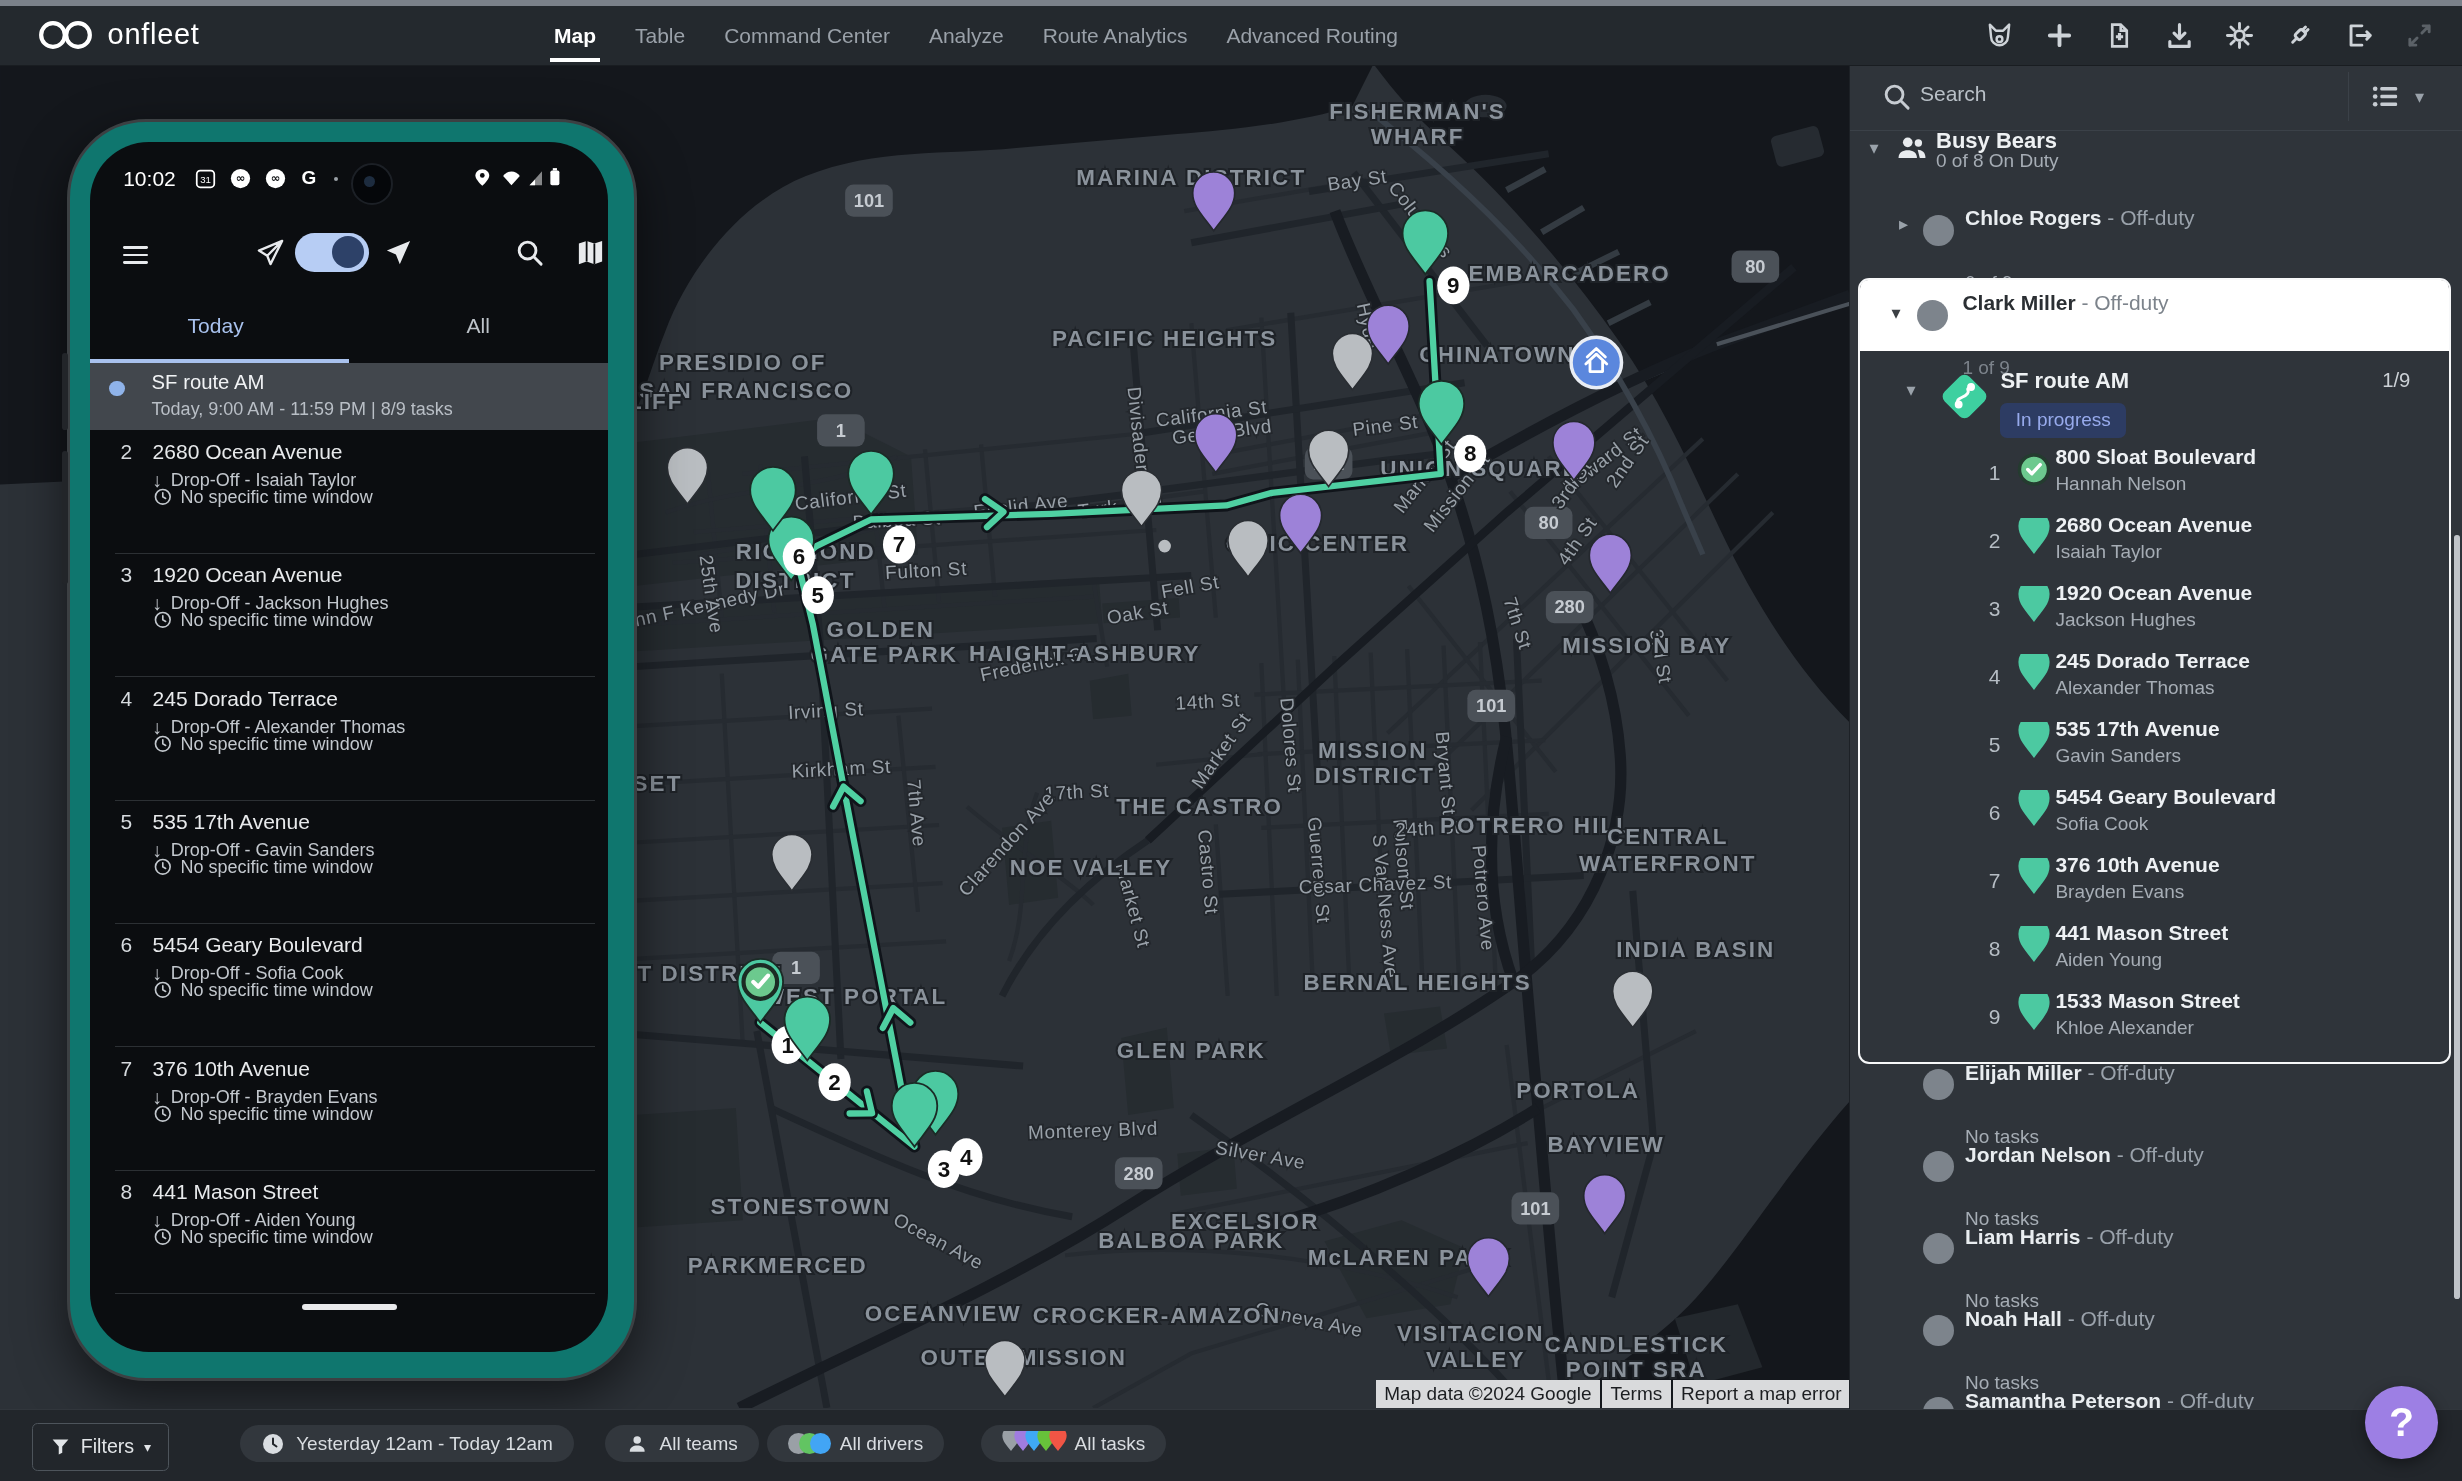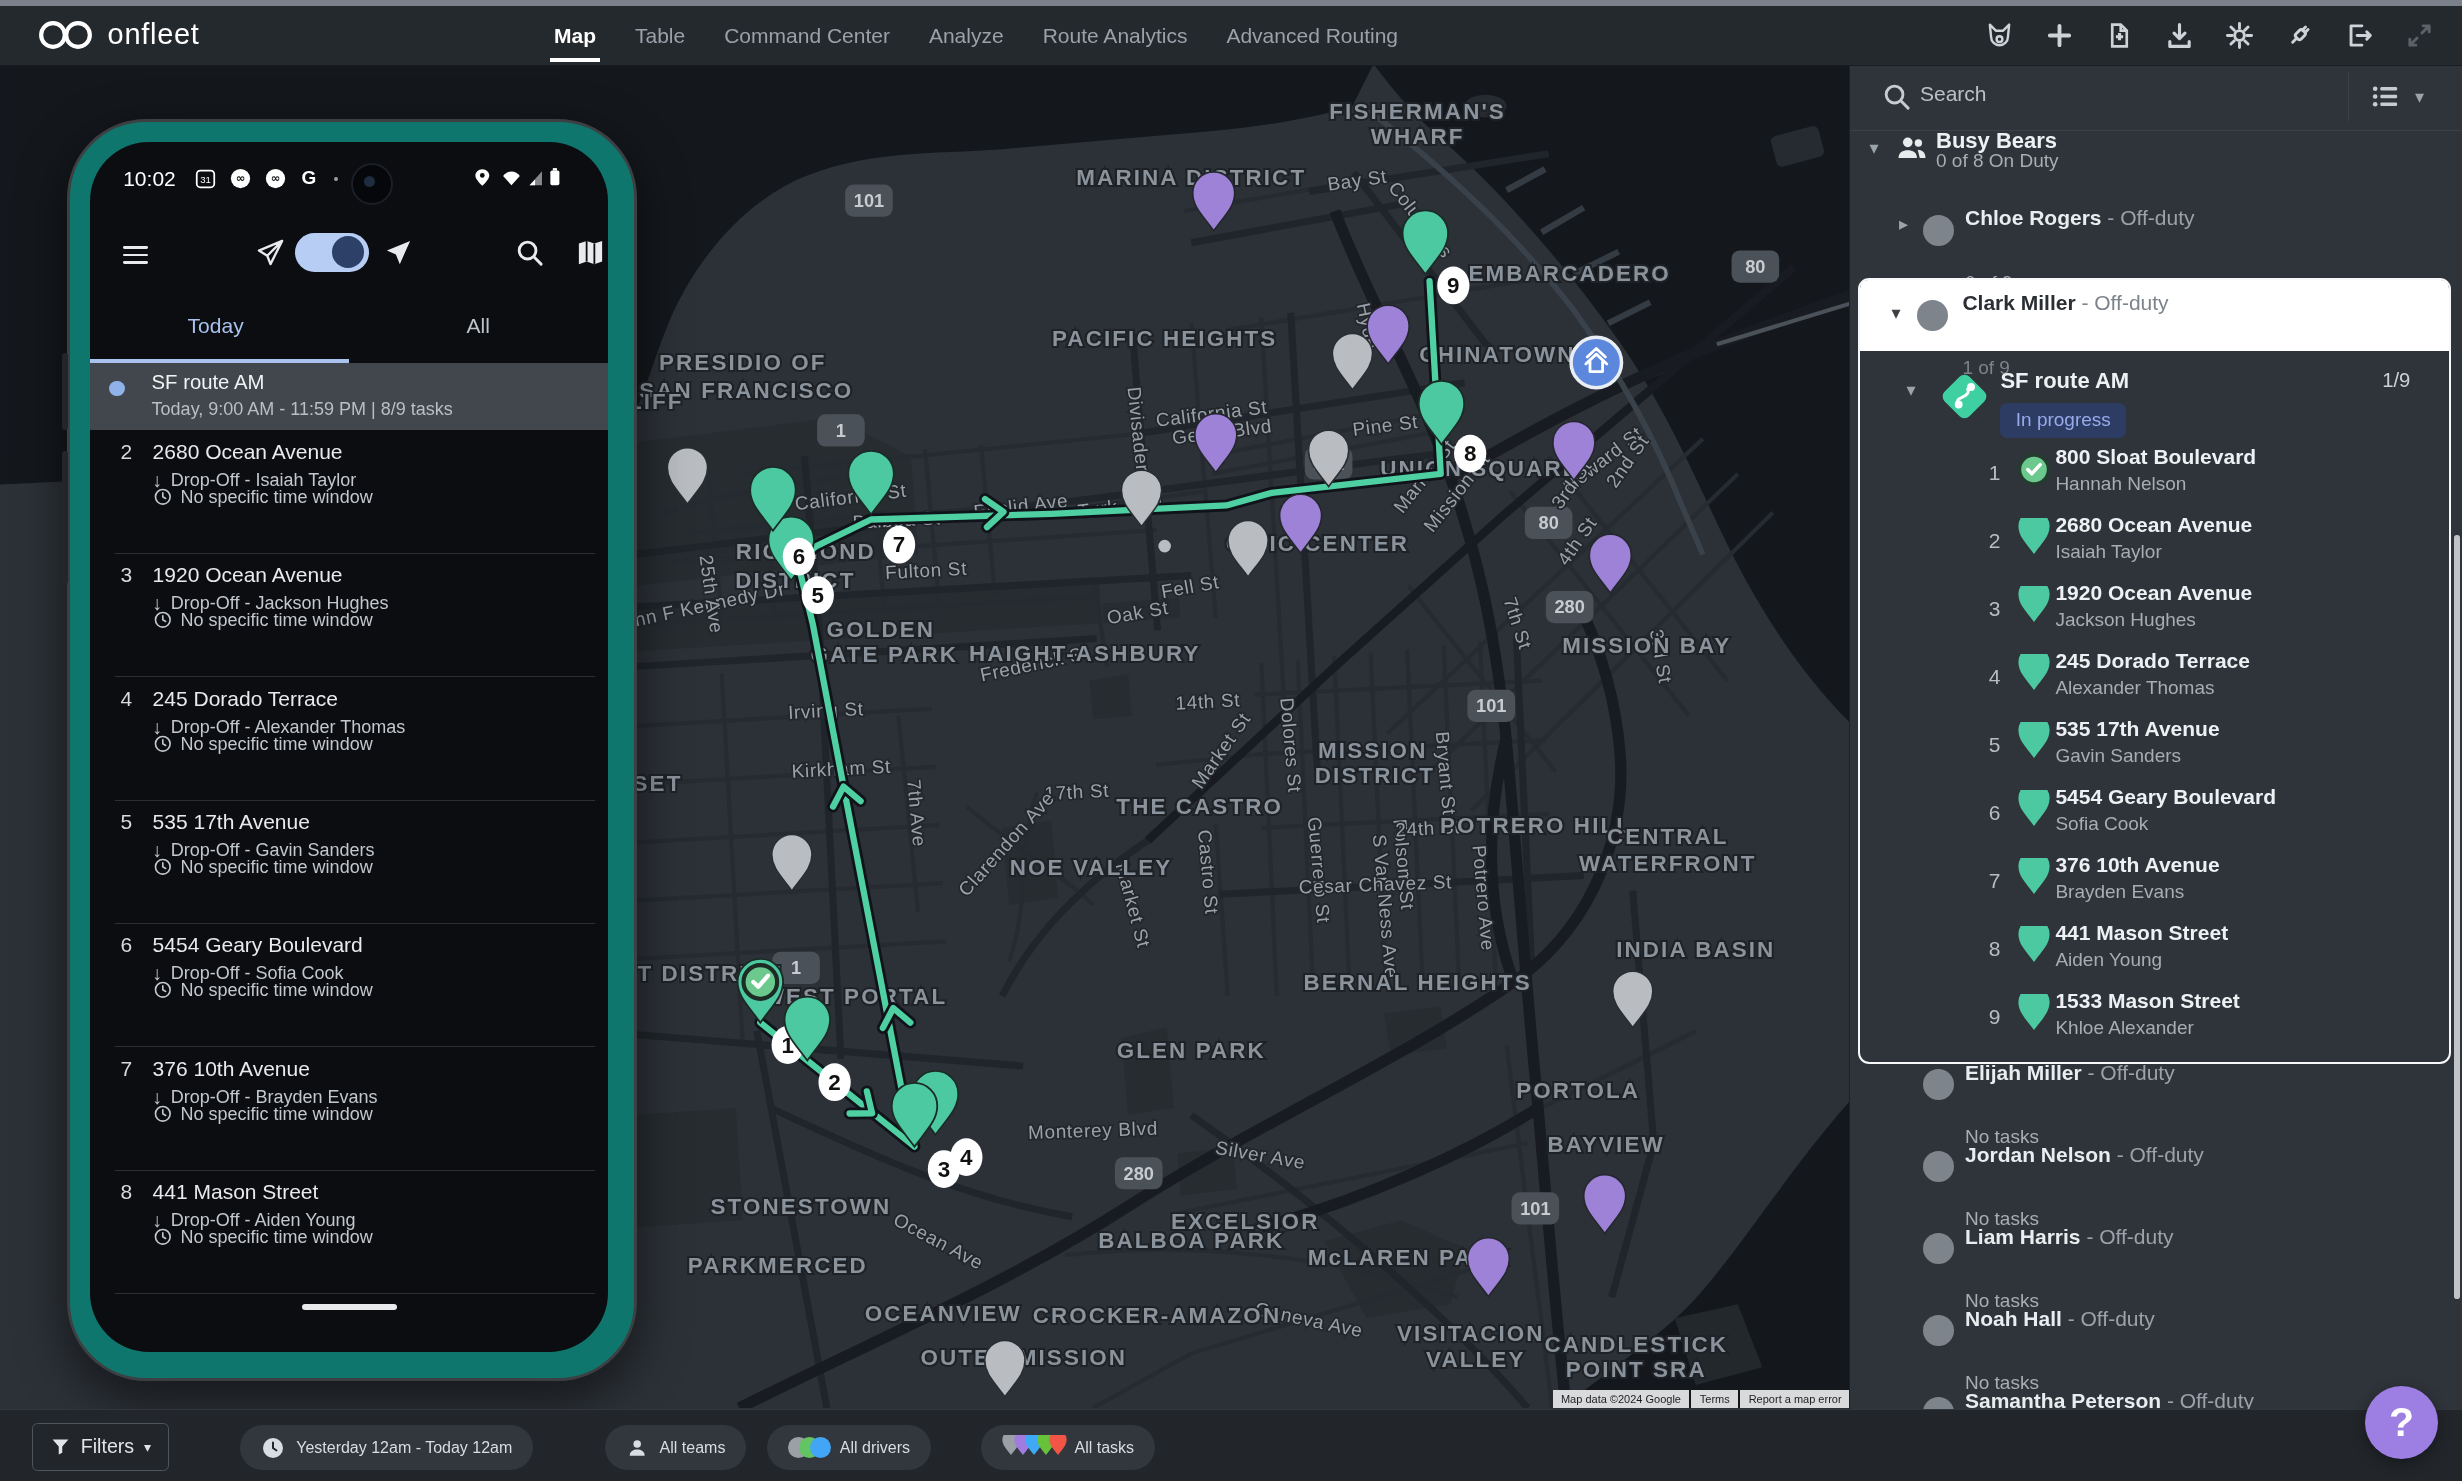--- a/index.html
+++ b/index.html
@@ -13,21 +13,21 @@
   #brand .bname{font-size:29px;font-weight:400;letter-spacing:0.7px;}
   #nav-tabs{left:554px;top:0;height:59px;display:flex;gap:39px;align-items:center;}
   .navtab{color:#9aa1a9;font-size:21px;cursor:pointer;position:relative;height:59px;line-height:59px;}
   .navtab.active{color:#fff;font-weight:bold;}
   .navtab.active::after{content:"";position:absolute;left:-4.2px;right:-4.2px;bottom:2.8px;height:4.2px;background:#fff;}
   #nav-icons{right:28px;top:0;height:59px;display:flex;gap:31px;align-items:center;}
   #nav-icons .nicon{width:29px;height:29px;display:inline-block;}
   
   #map{left:0;top:64px;width:1850px;height:1344px;overflow:hidden;z-index:10;background:#2c3137;}
   #map svg{display:block;}
-  #attrib{right:0;bottom:0;display:flex;gap:2.1px;z-index:12;font-size:11px;color:#1c1e21;border-radius:7px;}
+  #attrib{right:0;bottom:0;display:flex;gap:2.1px;z-index:12;font-size:19px;color:#1c1e21;border-radius:7px;}
   #attrib div{background:#d9dadc;padding:2.8px 8.4px;}
   
   #phone{left:67px;top:119px;width:564px;height:1256px;background:#0f766e;border:3.5px solid #3c4043;
          border-radius:79px;z-index:20;box-shadow:0 17px 49px rgba(0,0,0,.55);}
   .pbtn{left:-7.7px;width:5.6px;background:#222529;border-radius:2.8px;}
   #pscreen{left:19.6px;top:19.6px;width:518px;height:1210px;background:#0b0d10;border-radius:59px;overflow:hidden;}
   #pstatus{left:28px;top:19.6px;right:28px;height:36px;color:#fff;}
   #ptime{left:5.6px;top:5.6px;font-size:21px;}
   .sic{display:inline-block;vertical-align:middle;}
   #pcam{left:233px;top:1.4px;width:38px;height:38px;border-radius:50%;background:#05070a;border:2.1px solid #1c2026;}
@@ -83,22 +83,22 @@
   .stop .num{position:absolute;left:112px;width:28px;text-align:right;top:17px;font-size:21px;color:#b6bdc4;}
   .stop .sic2{position:absolute;left:156px;top:5.6px;}
   .stop .addr{position:absolute;left:195px;top:1.4px;font-size:21px;font-weight:bold;color:#eef1f4;}
   .stop .who{position:absolute;left:195px;top:29px;font-size:19px;color:#a6adb5;}
   .drow{position:absolute;left:0;width:100%;height:82px;}
   #scrollthumb{right:2.1px;top:535px;width:5.6px;height:764px;border-radius:2.8px;background:#c0c4c9;z-index:31;}
   
   #bottombar{left:0;top:1409px;width:100%;height:73px;background:#22262b;z-index:40;border-top:1.4px solid #31363c;}
   #fltbtn{left:32px;top:12.6px;height:46px;border:1.4px solid #4d545b;border-radius:5.6px;display:flex;align-items:center;
           gap:9.8px;padding:0 17px;color:#e2e5e8;font-size:19.6px;}
-  .pill{position:absolute;top:15.4px;height:45px;background:#32373d;border-radius:24px;display:flex;align-items:center;
-        gap:11.2px;padding:0 21px;color:#d9dde1;font-size:16px;text-align:center;}
+  .pill{position:absolute;top:15.4px;height:37px;background:#32373d;border-radius:24px;display:flex;align-items:center;
+        gap:11.2px;padding:0 21px;color:#d9dde1;font-size:19px;text-align:center;}
   .mini-circ{width:21px;height:21px;border-radius:50%;margin-right:-9.8px;}
   #helpbtn{right:24px;top:1386px;width:73px;height:73px;border-radius:50%;background:#9d7fe4;color:#fff;z-index:50;
            font-size:41px;font-weight:bold;display:flex;align-items:center;justify-content:center;
            box-shadow:0 4.2px 14px rgba(0,0,0,.4);}
 </style>
 </head>
 <body>
 
 <div id="stage">
 

